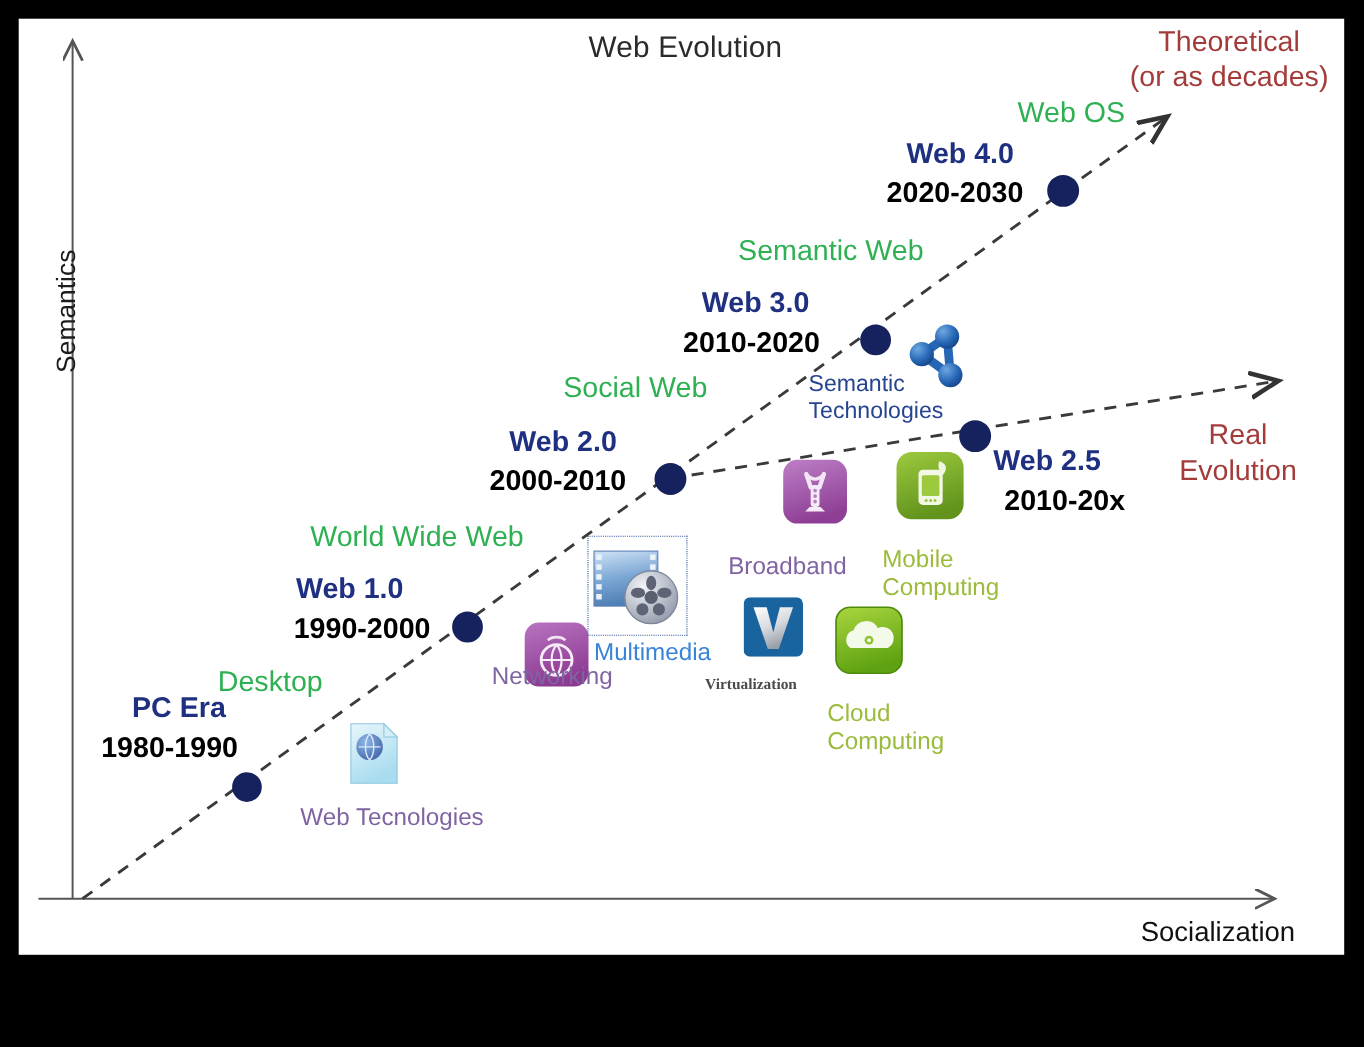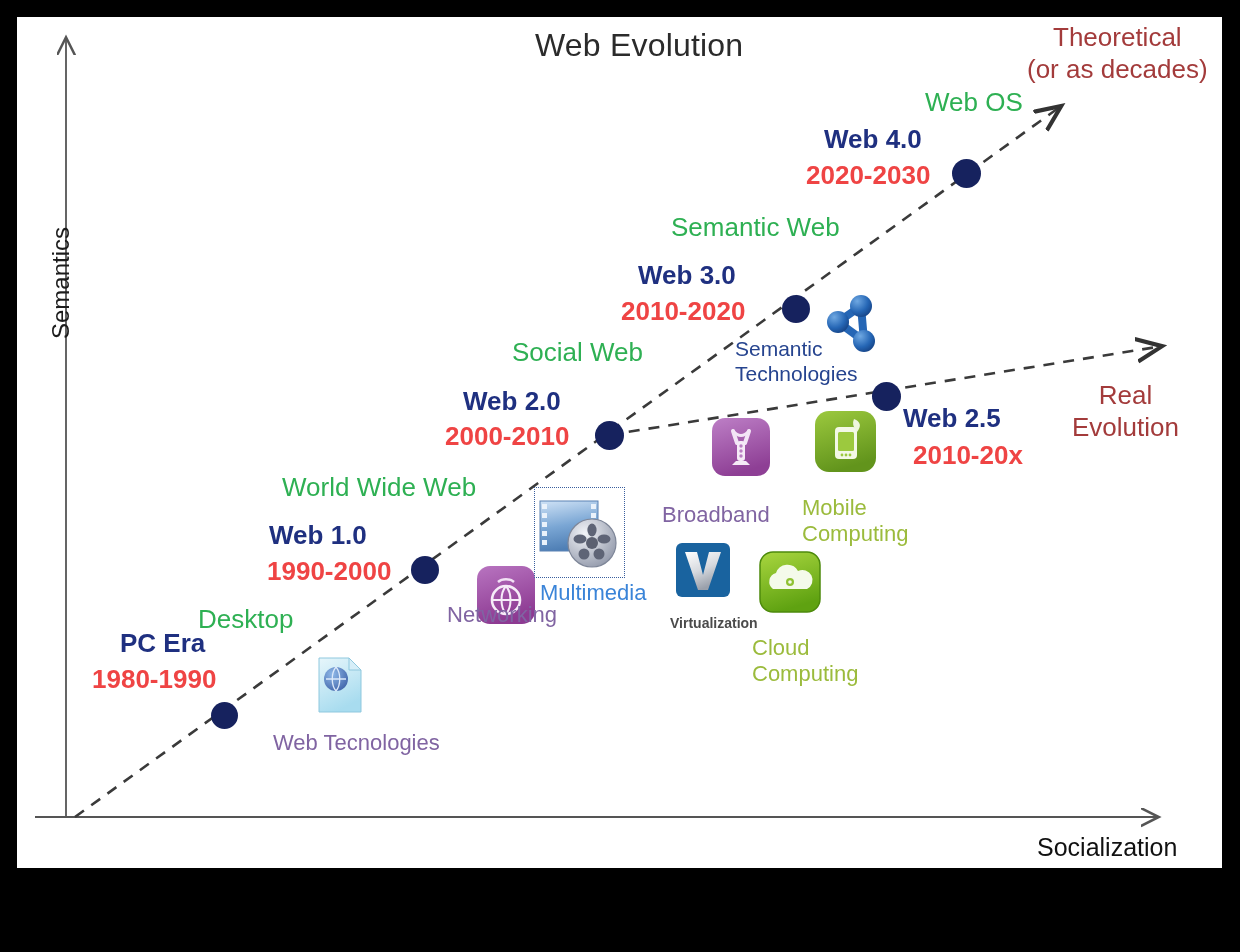--- a/index.html
+++ b/index.html
@@ -1,25 +1,25 @@
 <!DOCTYPE html>
 <html><head>
 <meta charset="utf-8">
 <style>
   html,body{margin:0;padding:0;background:#000;}
   body{width:1240px;height:952px;overflow:hidden;font-family:"Liberation Sans",sans-serif;}
   #stage{position:relative;width:1240px;height:952px;background:#000;}
   #canvas{position:absolute;left:17px;top:17px;width:1205px;height:851px;background:#ffffff;overflow:hidden;}
   #svg-layer{position:absolute;left:0;top:0;width:1205px;height:851px;}
   .lbl{position:absolute;white-space:nowrap;line-height:1.06;}
-  .title{font-size:32px;color:#2b2b2b;font-weight:400;letter-spacing:.2px;}
+  .title{font-size:27px;color:#2b2b2b;font-weight:400;letter-spacing:.2px;}
   .axis-y-label{position:absolute;font-size:24px;color:#1c1c1c;transform:rotate(-90deg);transform-origin:left top;}
   .axis-x-label{font-size:25px;color:#111;font-weight:500;}
   .era{font-size:26px;font-weight:bold;color:#1f3080;}
-  .years{font-size:26px;font-weight:bold;color:#ef4444;}
+  .years{font-size:26px;font-weight:bold;color:#000000;}
   .webname{font-size:26px;color:#2eb053;}
   .evo{font-size:26px;color:#a33b3b;text-align:center;line-height:1.22;}
   .tech-purple{font-size:22px;color:#8064a2;}
   .tech-blue{font-size:22px;color:#3a84d8;}
   .tech-navy{font-size:21px;color:#26448f;text-align:center;line-height:1.18;}
   .tech-green{font-size:22px;color:#9bbb3c;text-align:center;line-height:1.2;}
   .tech-gray{font-size:14px;color:#4b4b4b;font-weight:bold;}
   .icon{position:absolute;}
   .dot{position:absolute;border-radius:50%;background:#16225e;}
   .selbox{position:absolute;border:1px dotted #3a5f9e;}
@@ -230,21 +230,21 @@
           <linearGradient id="vsil" x1="0" y1="0" x2="0.4" y2="1">
             <stop offset="0%" stop-color="#ffffff"></stop>
               <stop offset="55%" stop-color="#d6d9de"></stop>
             <stop offset="100%" stop-color="#9aa0ab"></stop>
           </linearGradient>
         </defs>
         <rect x="0" y="0" width="54" height="54" rx="6" fill="#19639f"></rect>
         <path d="M9,9 L21,9 L27,32 L33,9 L45,9 L32,47 L22,47 Z" fill="url(#vsil)"></path>
       </svg>
     </div>
-    <div class="lbl tech-gray" style="left:653px; top:599px;">Virtualization</div>
+    <div class="lbl tech-gray" style="left:624px; top:599px;font-family:Liberation Serif, serif;">Virtualization</div>
 
     <div class="icon" style="left:742px; top:534px; width:62px; height:62px;">
       <svg viewBox="0 0 62 62" width="62" height="62">
         <defs>
           <linearGradient id="grn2" x1="0" y1="0" x2="0.3" y2="1">
             <stop offset="0%" stop-color="#a9d63f"></stop>
               <stop offset="100%" stop-color="#5fa211"></stop>
           </linearGradient>
         </defs>
         <rect x="1" y="1" width="60" height="60" rx="13" fill="url(#grn2)" stroke="#4d8a0c" stroke-width="1.5"></rect>

